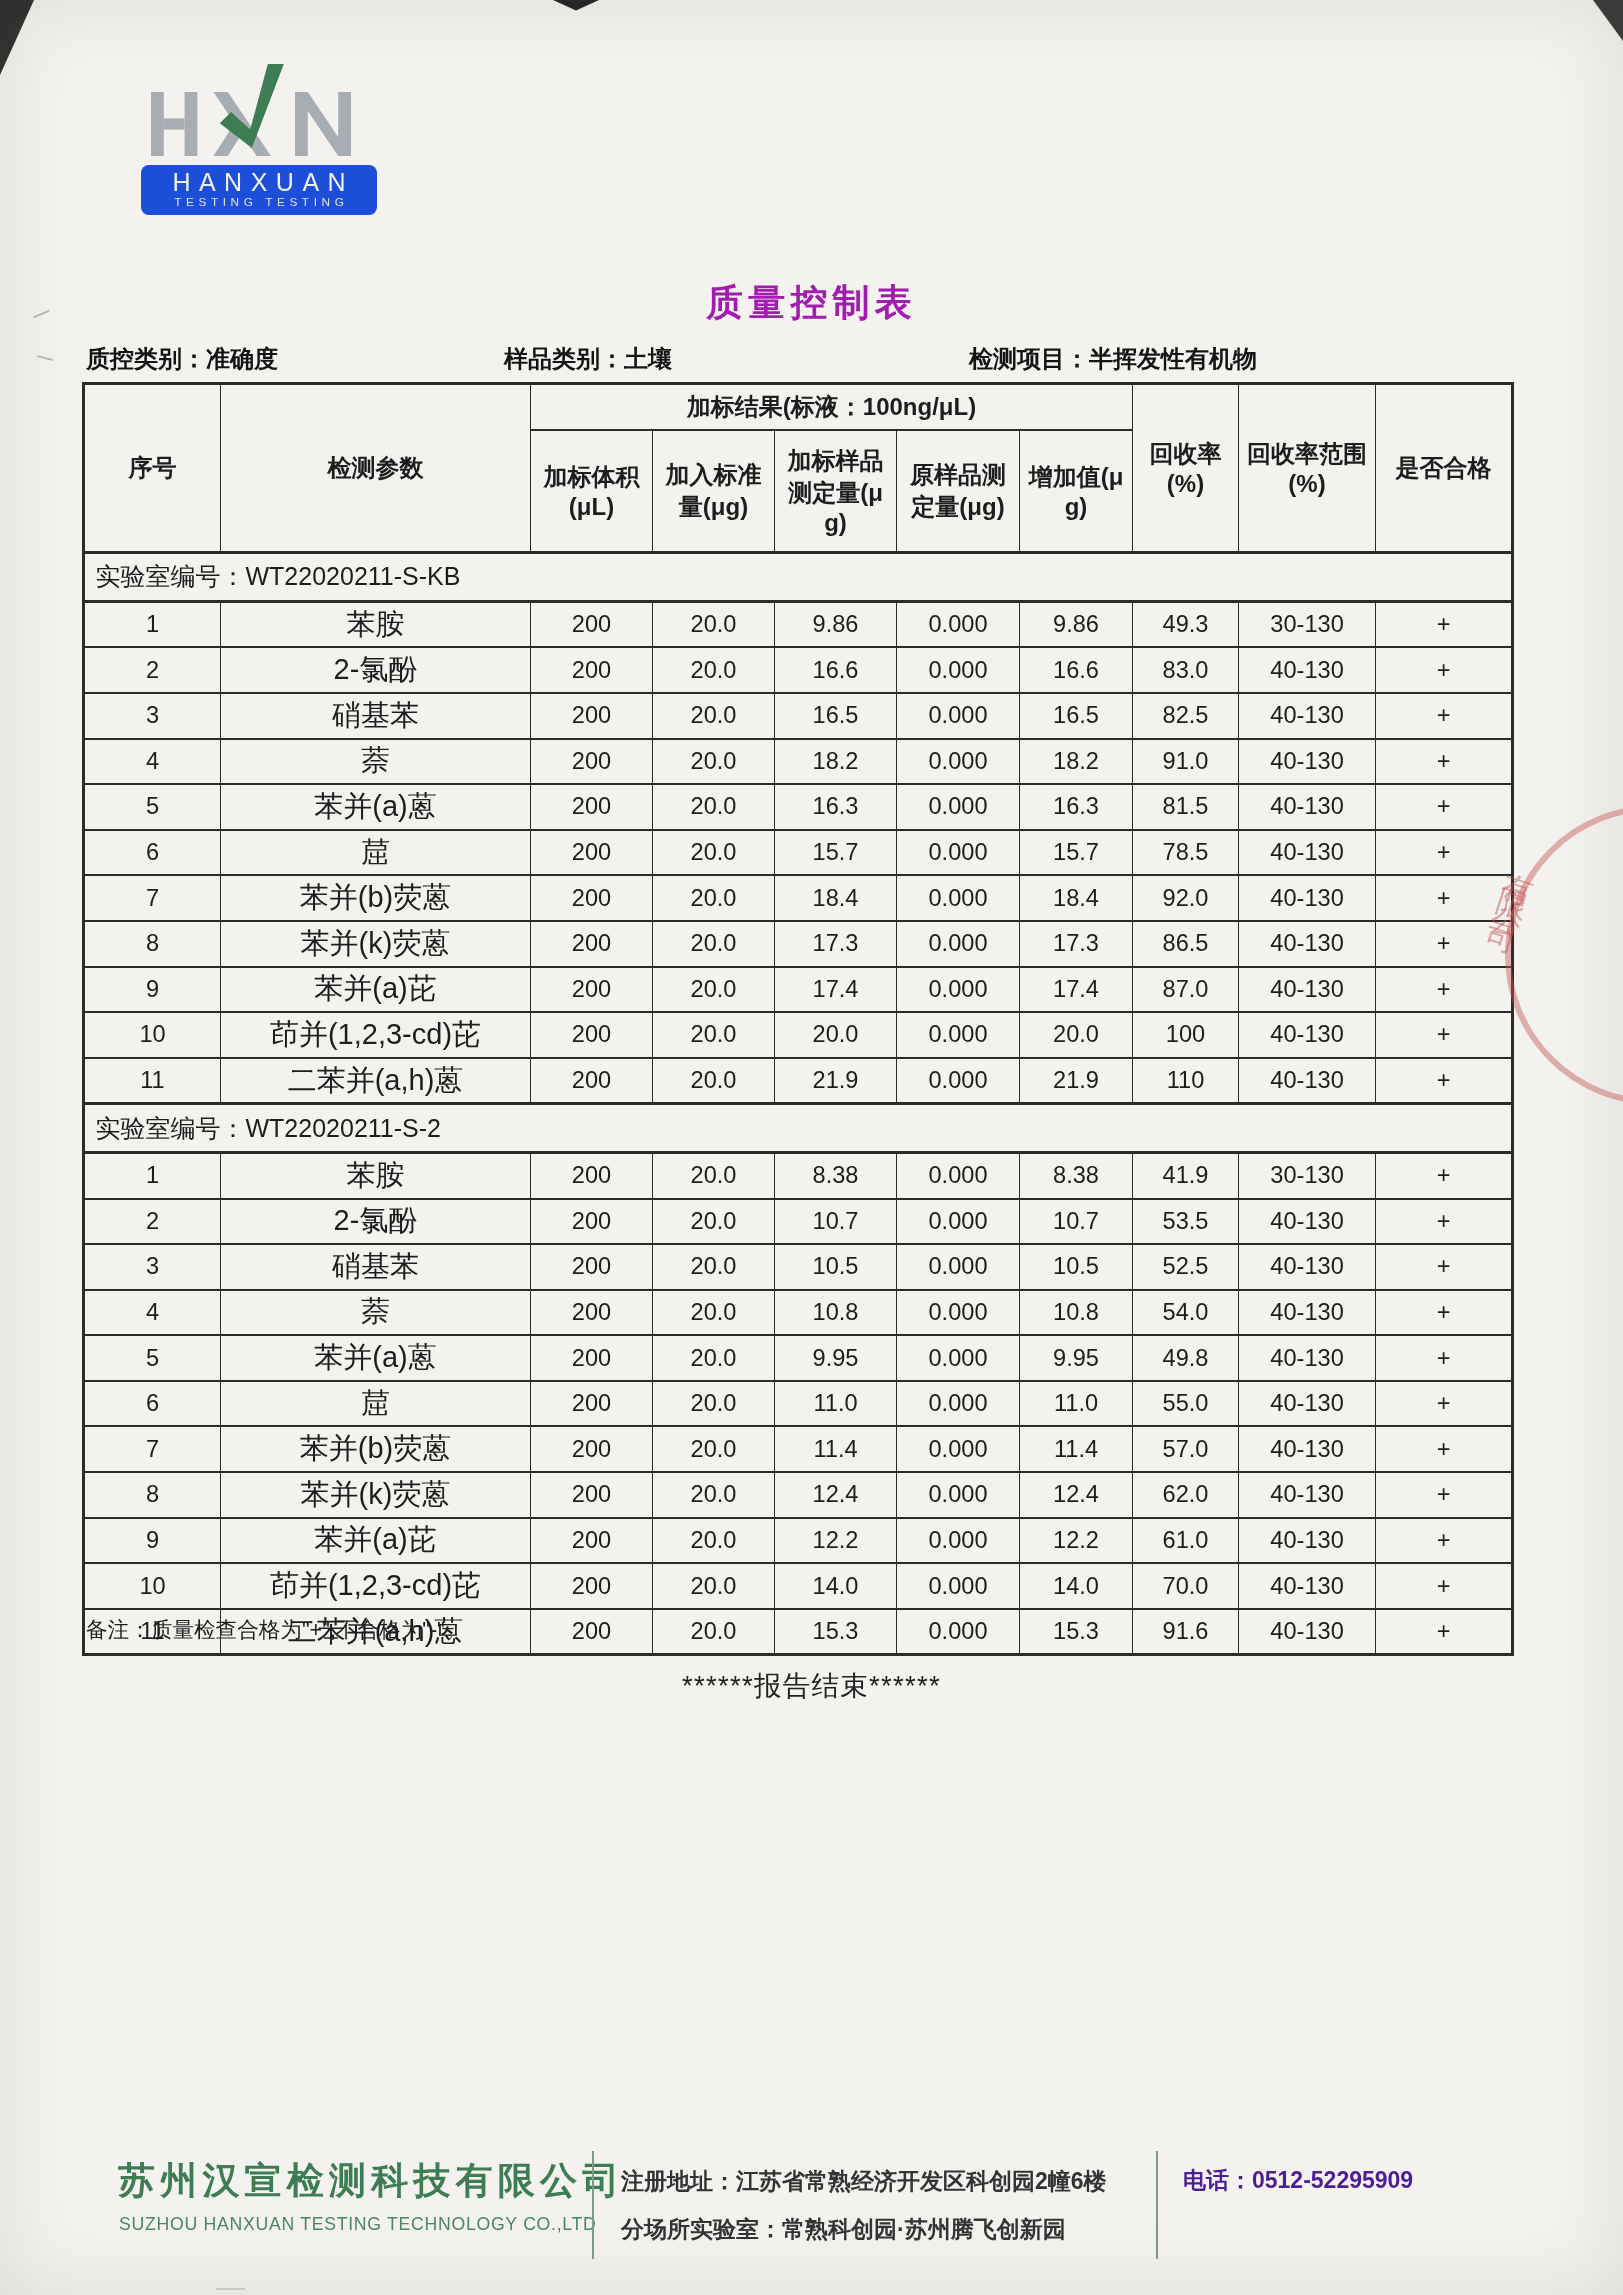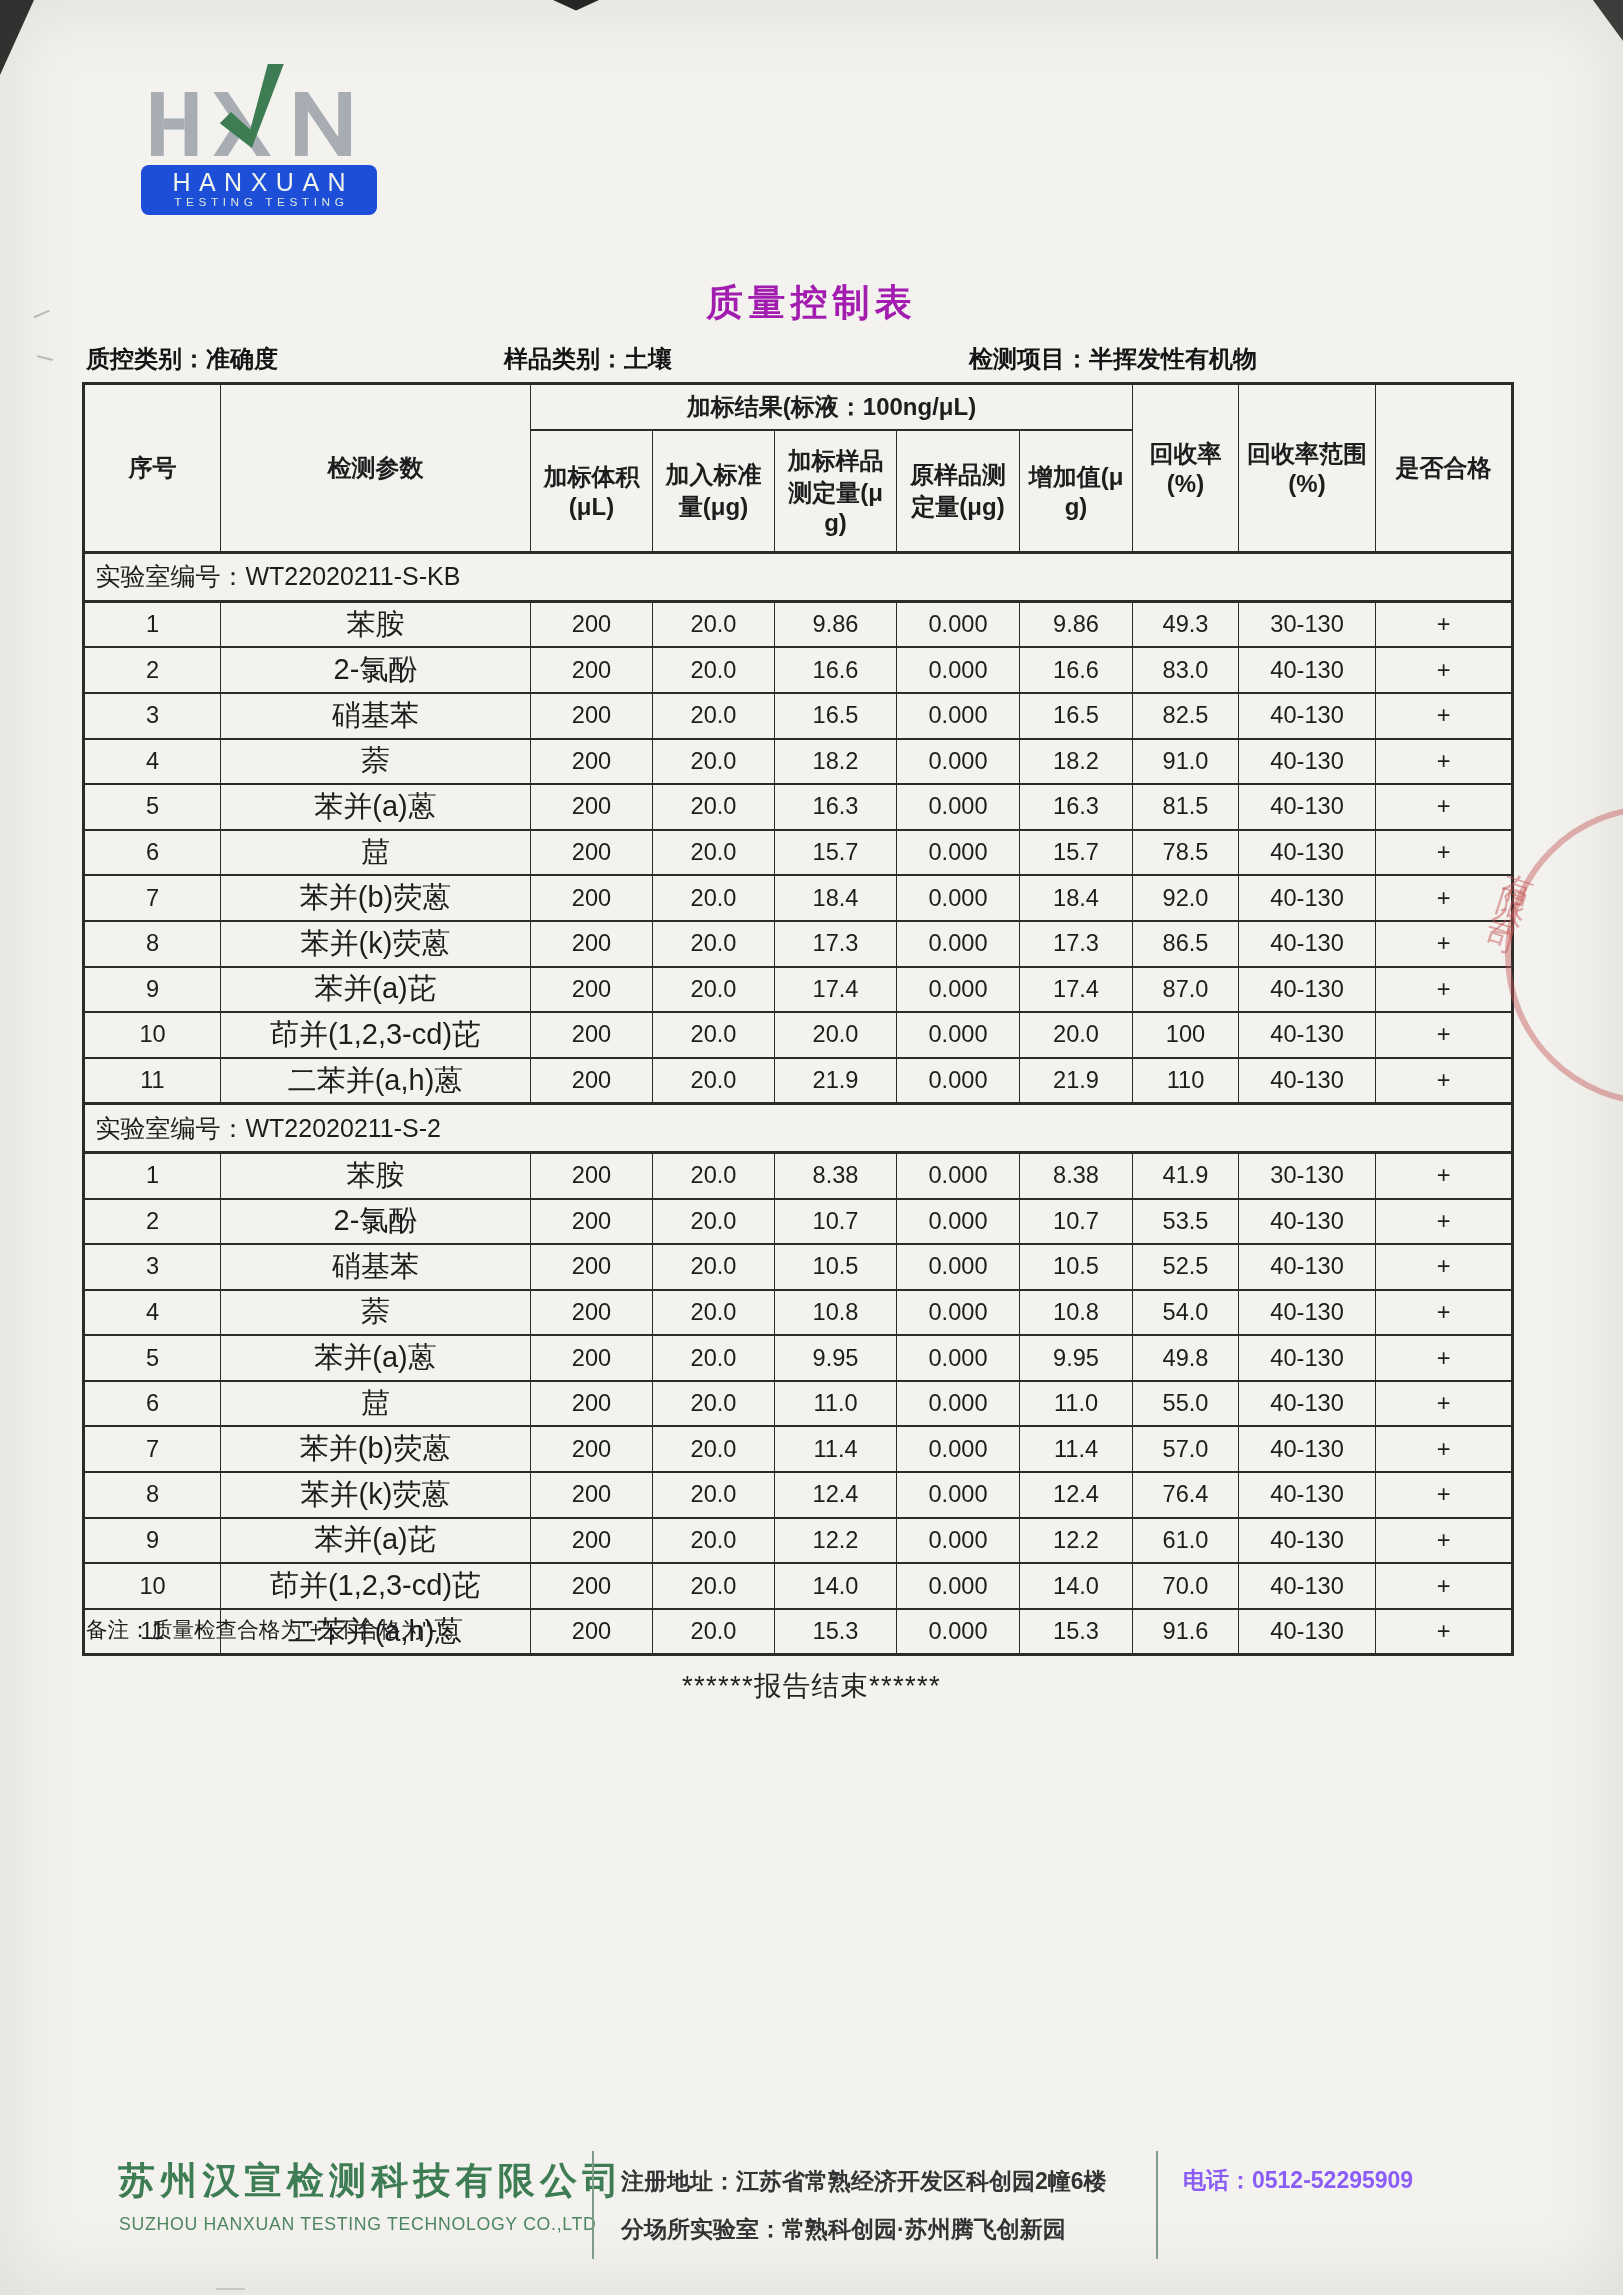--- a/index.html
+++ b/index.html
@@ -63,21 +63,21 @@
   
   .footer-cn { position:absolute; left:118px; top:2156px; width:471px;
     font-size:37px; font-weight:bold; color:#3e7d54; letter-spacing:5.2px; white-space:nowrap;}
   .footer-en { position:absolute; left:119px; top:2214px; width:471px;
     font-size:17.7px; color:#4c855f; letter-spacing:0.7px; white-space:nowrap;}
   .footer-div { position:absolute; width:2px; height:108px; background:#7d9c88; top:2151px; }
   .fd1 { left:592px; } .fd2 { left:1156px; }
   .footer-mid { position:absolute; left:621px; top:2157px; width:524px;
     font-size:23px; font-weight:bold; color:#333; line-height:48px; white-space:nowrap;}
   .footer-right { position:absolute; left:1183px; top:2157px; width:406px;
-    font-size:23px; font-weight:bold; color:#8b5cf6; line-height:47px; white-space:nowrap;}
+    font-size:23px; font-weight:bold; color:#4c1d95; line-height:47px; white-space:nowrap;}
   
   .art { position:absolute; background:#111; }
   .art-tl { left:0; top:0; width:34px; height:75px; clip-path:polygon(0 0,100% 0,0 100%); opacity:.85;}
   .art-tm { left:553px; top:0; width:46px; height:10.5px; clip-path:polygon(0 0,100% 0,50% 100%); opacity:.9;}
   .art-tr { right:0; top:0; width:30px; height:41px; clip-path:polygon(0 0,100% 0,100% 100%); opacity:.8;}
   .pencil { position:absolute; border-top:2.6px solid #8a8a86; opacity:.55; background:none;}
   .p1 { left:33px; top:313px; width:17px; transform:rotate(-24deg); }
   .p2 { left:37px; top:357px; width:15.7px; transform:rotate(14deg); }
   .p3 { left:216px; top:2288px; width:29px; opacity:.35;}
 </style>
@@ -381,21 +381,21 @@
             <td>+</td>
           </tr>
           <tr>
             <td>8</td>
             <td class="param">苯并(k)荧蒽</td>
             <td>200</td>
             <td>20.0</td>
             <td>12.4</td>
             <td>0.000</td>
             <td>12.4</td>
-            <td>76.4</td>
+            <td>62.0</td>
             <td>40-130</td>
             <td>+</td>
           </tr>
           <tr>
             <td>9</td>
             <td class="param">苯并(a)芘</td>
             <td>200</td>
             <td>20.0</td>
             <td>12.2</td>
             <td>0.000</td>

